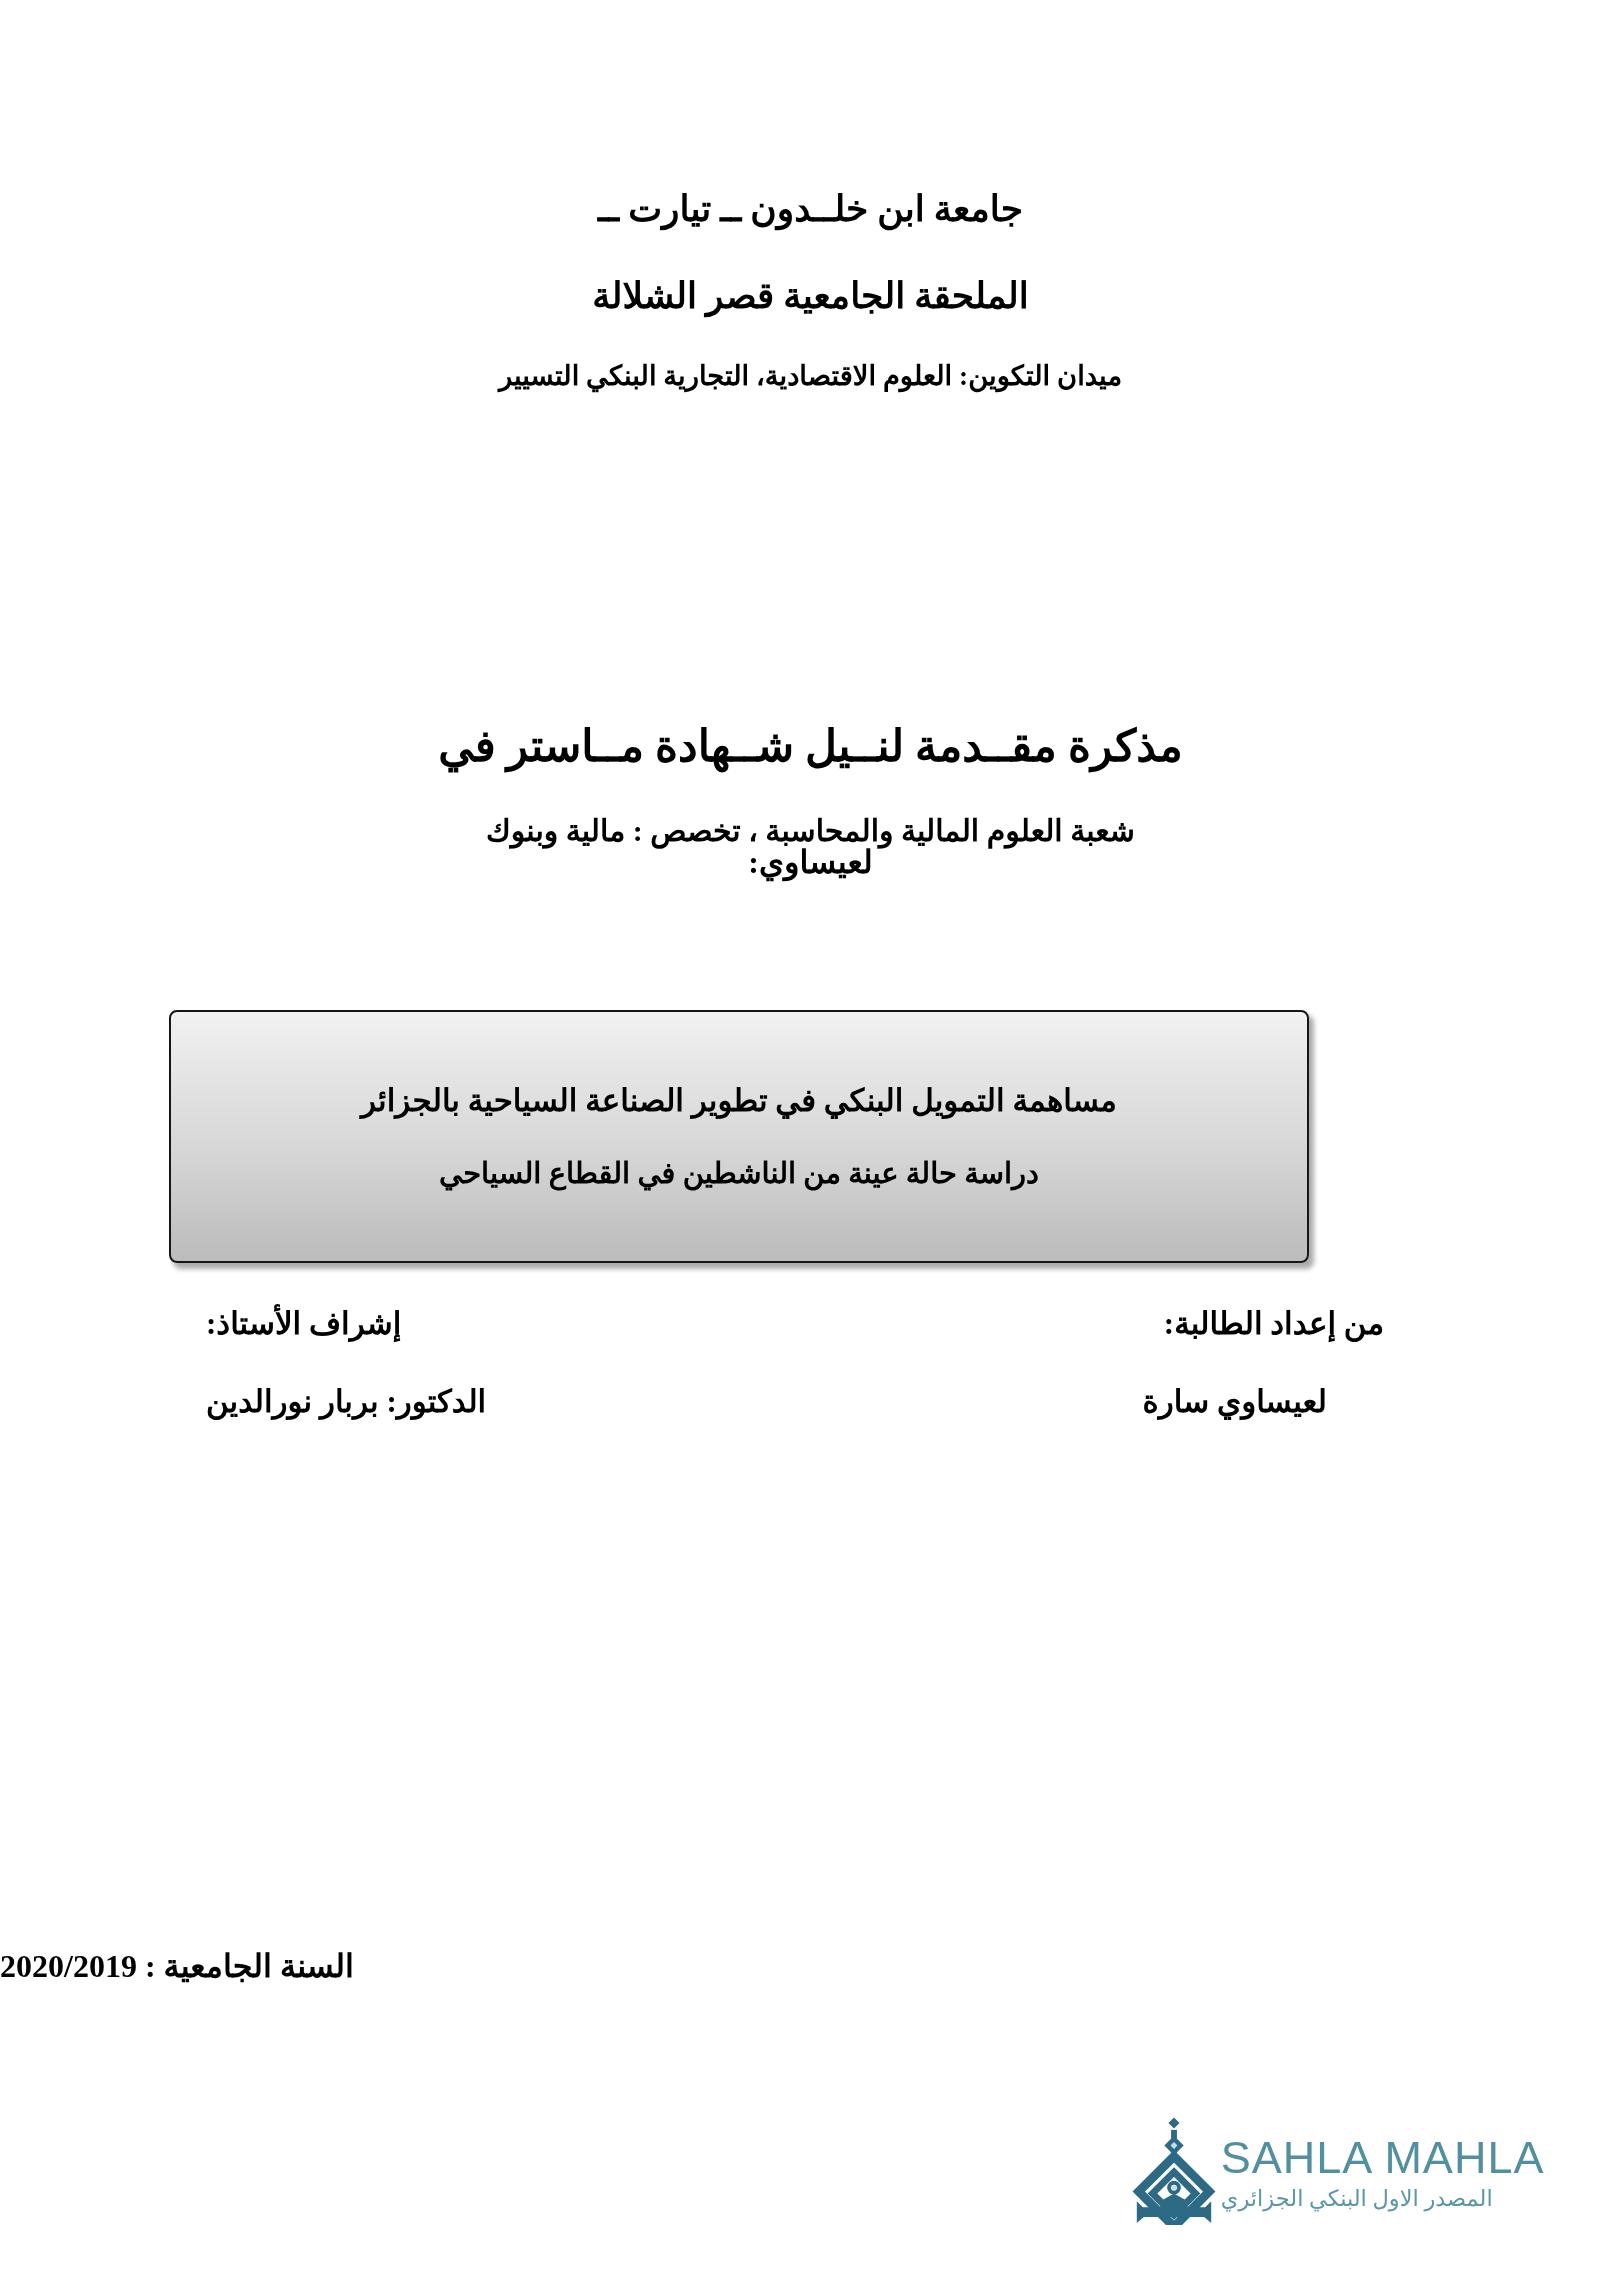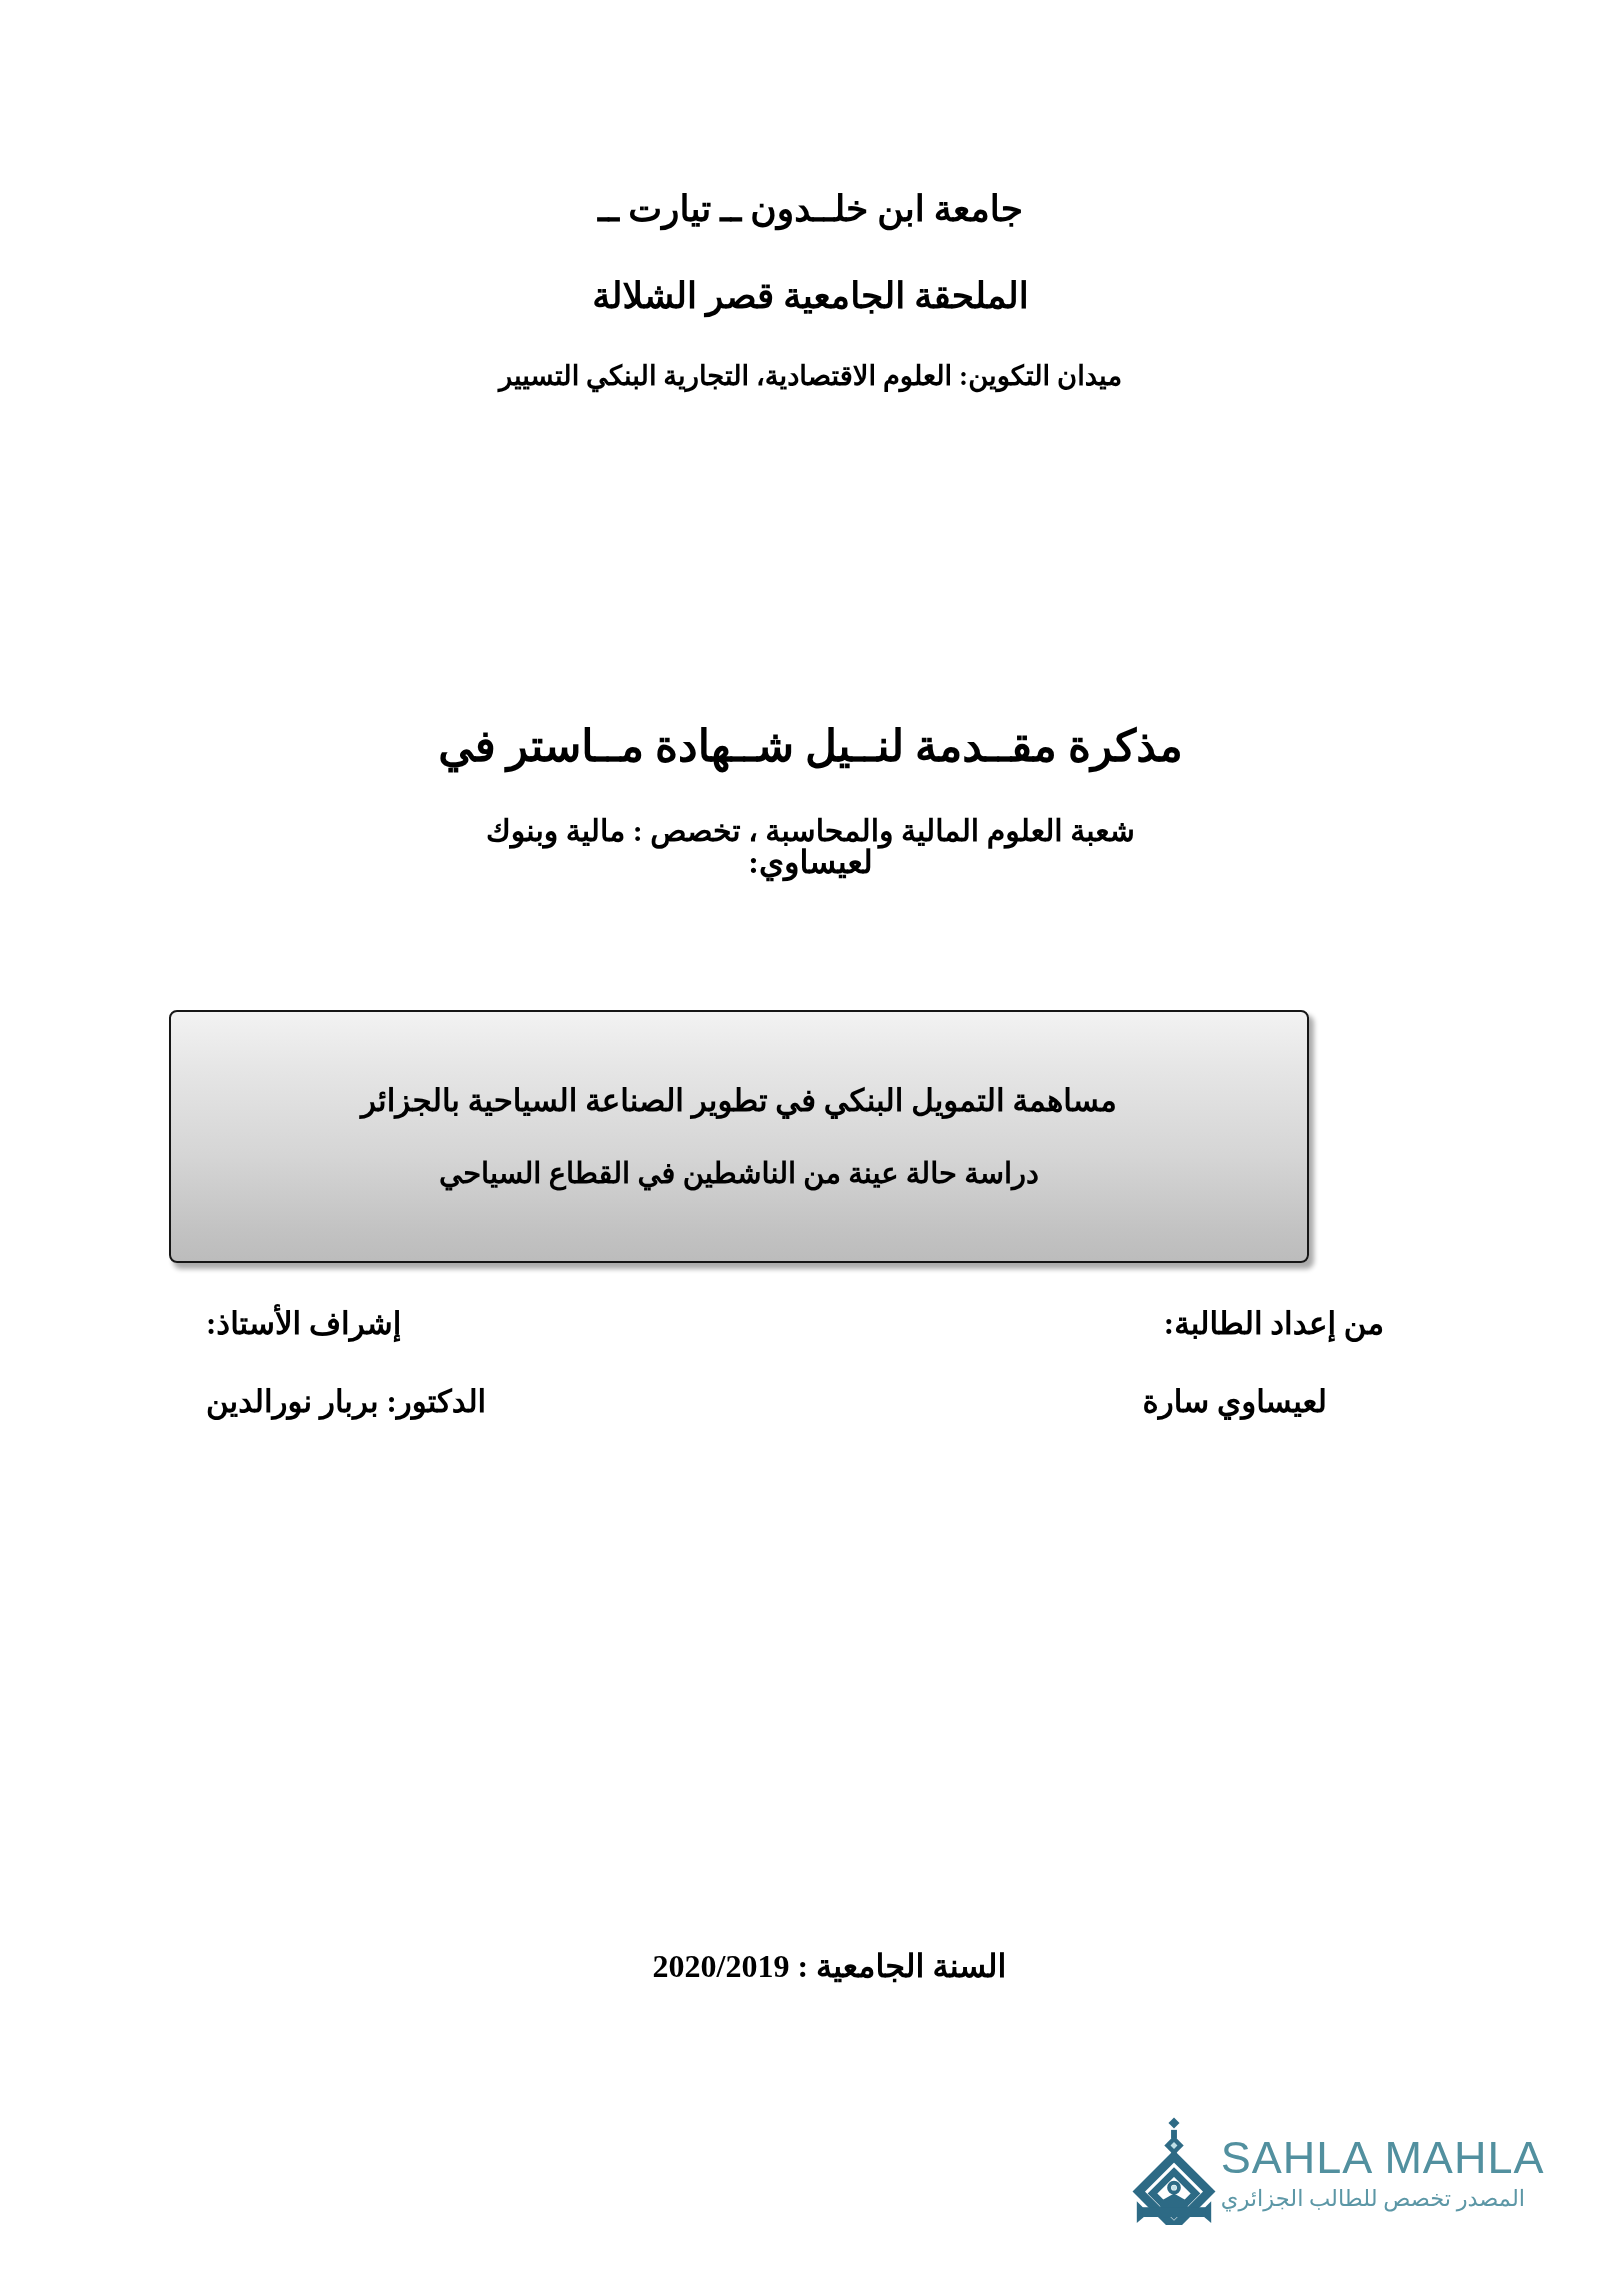--- a/index.html
+++ b/index.html
@@ -143,26 +143,25 @@
   .col-supervisor { text-align: right; padding-left: 0px; }
   .names .col-student { padding-right: 98px; }
   .names .col-supervisor { padding-left: 0px; }
 
   
   .year-line {
     position: absolute;
     top: 1950px;
     left: 0;
     right: 0;
-    text-align: center;
+    text-align: left;
     font-size: 32px;
     font-weight: bold;
     line-height: 1.0;
     direction: rtl;
-    padding-left: 38px;
   }
 
   
   .logo {
     position: absolute;
     top: 2117px;
     left: 1117px;
     width: 441px;
     height: 123px;
     display: flex;
@@ -252,18 +251,18 @@
         <circle cx="48" cy="72" r="5" fill="none" stroke="#2d6a85" stroke-width="4"></circle>
         <circle cx="48" cy="72" r="2.5" fill="#bfe0e8"></circle>
         <path d="M34 86 L48 78 L62 86 L62 96 L34 96 Z" fill="#2d6a85"></path>
         <path d="M10 86 L22 98 L10 108 Z"></path>
         <path d="M86 86 L74 98 L86 108 Z"></path>
         <rect x="16" y="92" width="64" height="10"></rect>
       </g>
     </svg>
     <div class="logo-text">
       <div class="logo-wordmark">SAHLA MAHLA</div>
-      <div class="logo-tagline">المصدر تخصص للطالب الجزائري</div>
+      <div class="logo-tagline">المصدر الاول البنكي الجزائري</div>
     </div>
   </div>
 
 </div>
 
 
 </body></html>

